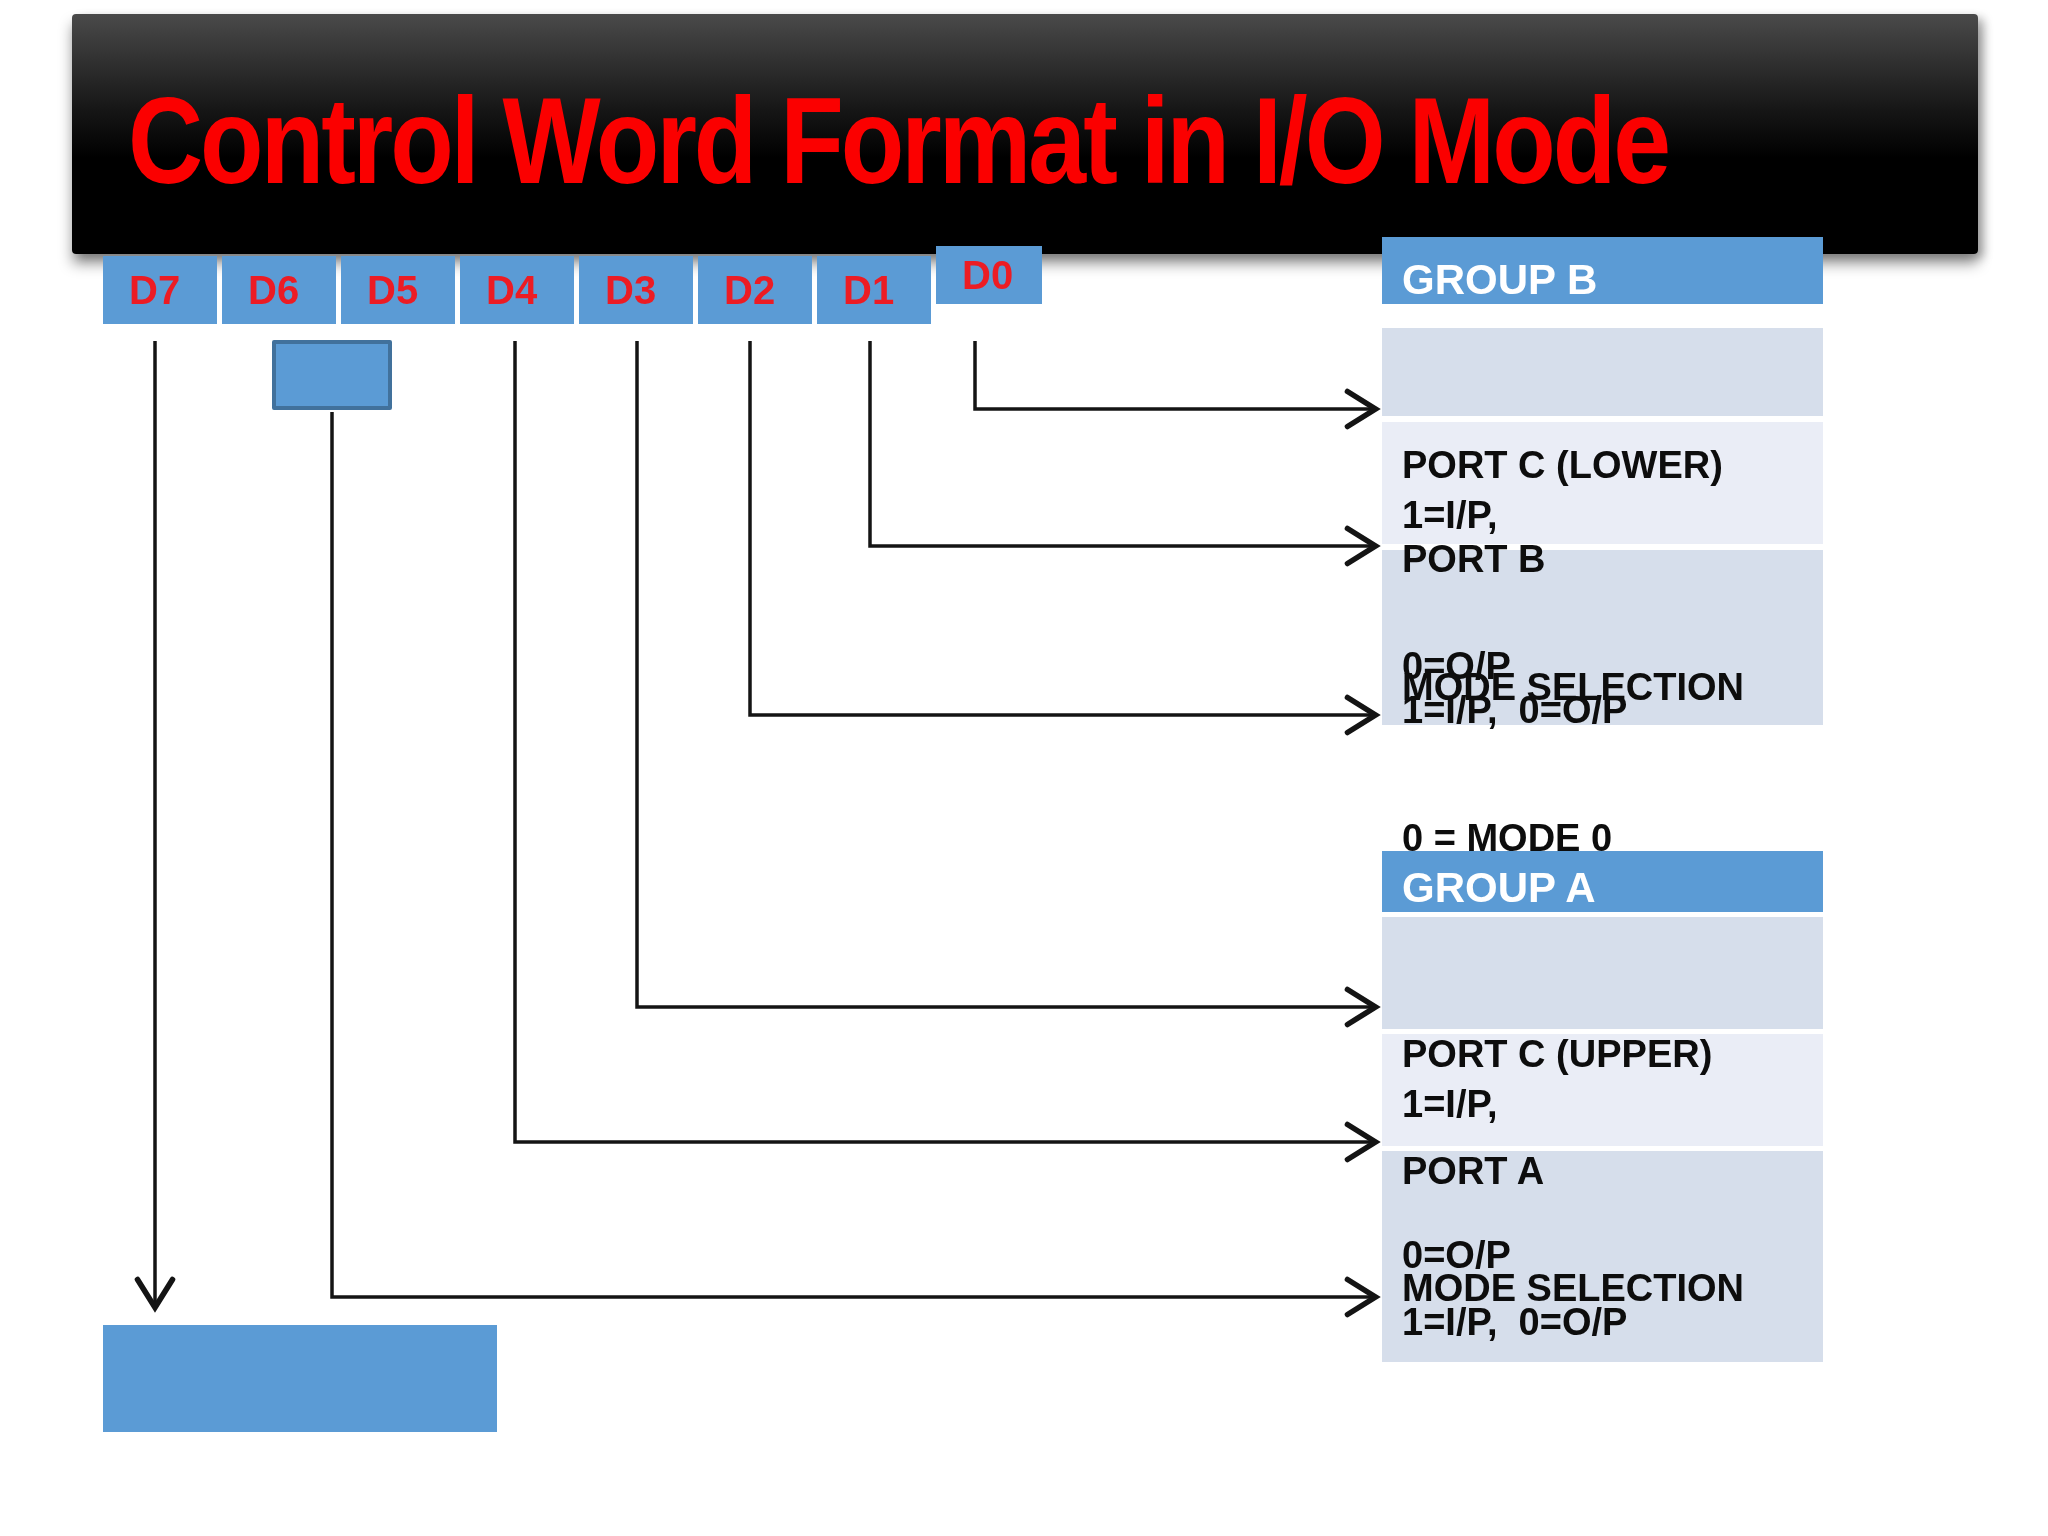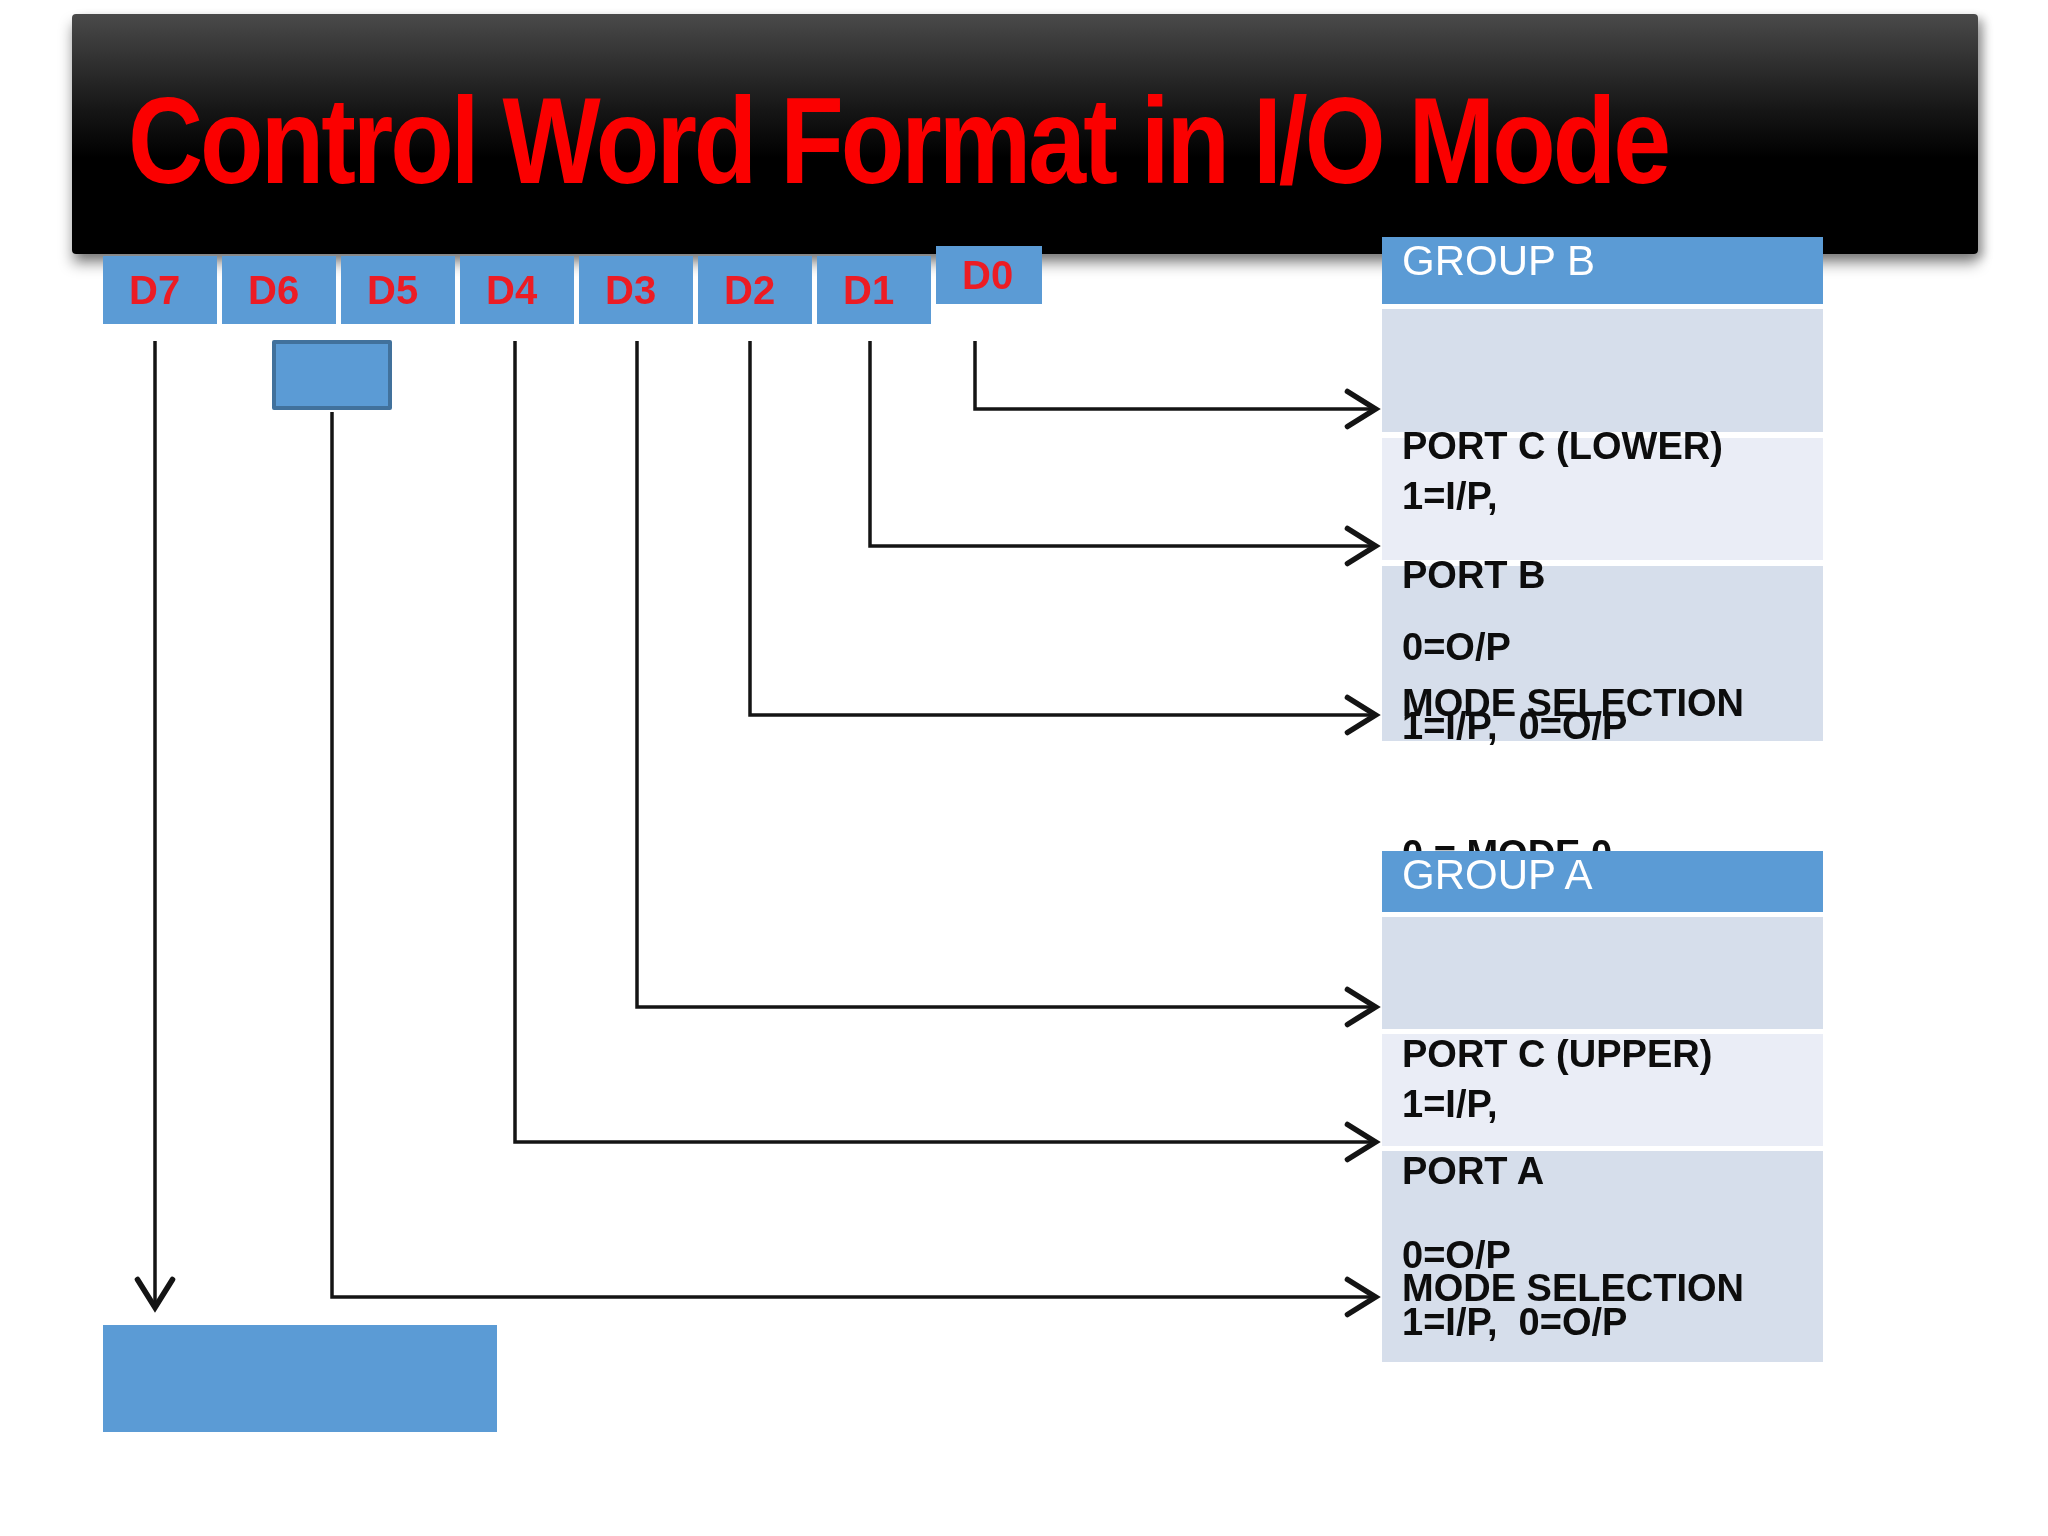--- a/index.html
+++ b/index.html
@@ -36,22 +36,22 @@
     border:4px solid var(--border-blue,#41719c);
     border-radius:2px;box-sizing:border-box;
   }
   
   svg.connectors{position:absolute;left:0;top:0;width:2048px;height:1536px;pointer-events:none;}
   .connector{stroke:var(--line-color,#141414);stroke-width:3.5;fill:none;}
   
   .panel{position:absolute;left:1382px;width:441px;}
   .panel-header{
     background:var(--accent-blue,#5b9bd5);color:#fff;
-    font-size:42px;font-weight:normal;
-    display:flex;align-items:flex-start;padding-left:20px;box-sizing:border-box;
+    font-size:42px;font-weight:bold;
+    display:flex;align-items:flex-end;padding-left:20px;box-sizing:border-box;
   }
   .panel-row{
     font-size:38px;font-weight:bold;color:#0d0d0d;line-height:1.32;
     padding:12px 16px 0 20px;box-sizing:border-box;white-space:pre-wrap;
   }
   .row-dark{background:var(--row-dark,#d6deeb);}
   .row-light{background:var(--row-light,#eaedf6);}
   .row-line{display:block;}
   
   .setflag{
@@ -111,21 +111,21 @@
     <path class="connector" d="M750 341 L750 715 L1372 715" marker-end="url(#arrow)"></path>
     <path class="connector" d="M637 341 L637 1007 L1372 1007" marker-end="url(#arrow)"></path>
     <path class="connector" d="M515 341 L515 1142 L1372 1142" marker-end="url(#arrow)"></path>
     <path class="connector" d="M332 412 L332 1297 L1372 1297" marker-end="url(#arrow)"></path>
   </svg>
 
   <div class="panel" style="top:237px">
     <div class="panel-header" style="height:67px">
       <span>GROUP B</span>
     </div>
-    <div class="panel-row row-dark" style="margin-top:5px;height:123px">
+    <div class="panel-row row-dark" style="margin-top:24px;height:88px">
       <span class="row-line">PORT C (LOWER) 1=I/P,</span>
       <span class="row-line">0=O/P</span>
     </div>
     <div class="panel-row row-light" style="margin-top:6px;height:122px">
       <span class="row-line">PORT B</span>
       <span class="row-line">1=I/P,  0=O/P</span>
     </div>
     <div class="panel-row row-dark" style="margin-top:6px;height:175px">
       <span class="row-line">MODE SELECTION</span>
       <span class="row-line">0 = MODE 0</span>

